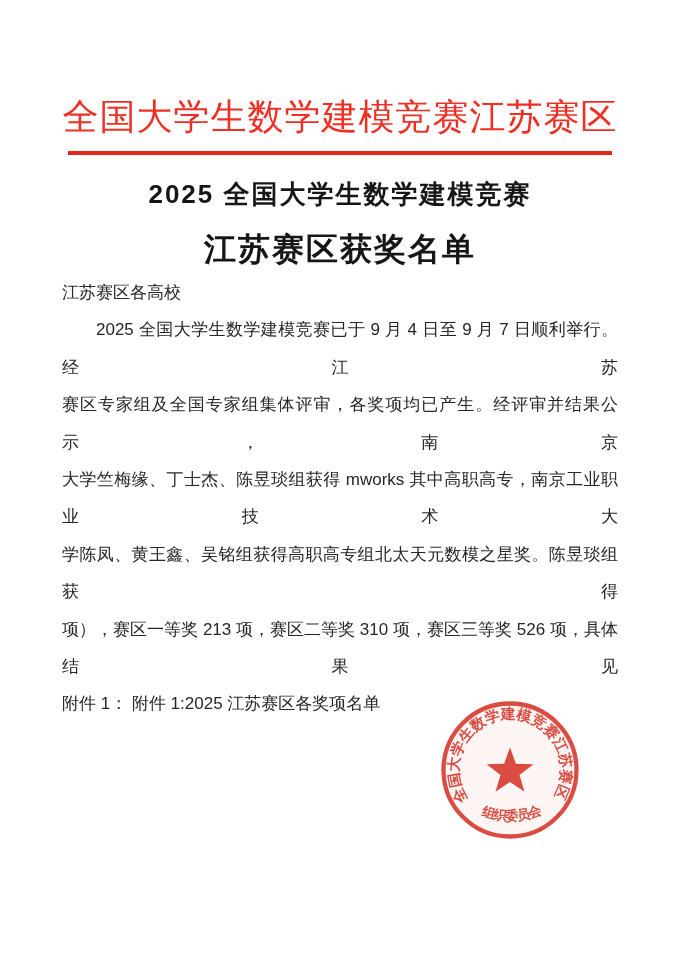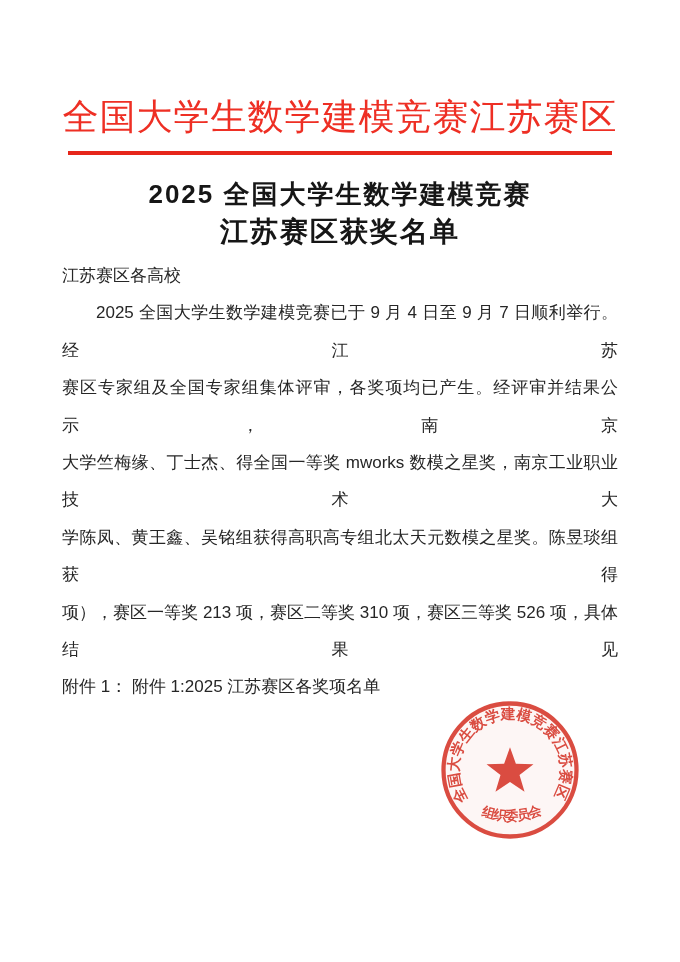--- a/index.html
+++ b/index.html
@@ -34,21 +34,21 @@
     height:4px;
     background:#e6261a;
   }
   .doc-title{
     text-align:center;
     font-weight:700;
     color:#161616;
     letter-spacing:2px;
   }
   .doc-title .t1{ margin-top:20px; font-size:26px; line-height:38px;}
-  .doc-title .t2{ font-size:28px; line-height:38px;}
+  .doc-title .t2{ margin-top:17px; font-size:32px; line-height:38px;}
   .body-block{
     margin-top:6px;
     padding:0 62px;
     font-size:17px;
     color:#262626;
     line-height:37.4px;
   }
   .line{ white-space:normal; }
   .line.full{ text-align:justify; text-align-last:justify; }
   .line.indent{ text-indent:2em; }
@@ -74,21 +74,21 @@
 
   <div class="doc-title">
     <div class="t1">2025 全国大学生数学建模竞赛</div>
     <div class="t2">江苏赛区获奖名单</div>
   </div>
 
   <div class="body-block">
     <div class="line">江苏赛区各高校</div>
     <div class="line full indent">2025 全国大学生数学建模竞赛已于 9 月 4 日至 9 月 7 日顺利举行。经江苏</div>
     <div class="line full">赛区专家组及全国专家组集体评审，各奖项均已产生。经评审并结果公示，南京</div>
-    <div class="line full">大学竺梅缘、丁士杰、得全国一等奖 mworks 数模之星奖，南京工业职业技术大</div>
+    <div class="line full">大学竺梅缘、丁士杰、陈昱琰组获得 mworks 其中高职高专，南京工业职业技术大</div>
     <div class="line full">学陈凤、黄王鑫、吴铭组获得高职高专组北太天元数模之星奖。陈昱琰组获得</div>
     <div class="line full">项），赛区一等奖 213 项，赛区二等奖 310 项，赛区三等奖 526 项，具体结果见</div>
     <div class="line">附件 1： 附件 1:2025 江苏赛区各奖项名单</div>
   </div>
 
   <div class="seal">
     <svg width="152" height="152" viewBox="0 0 160 160" xmlns="http://www.w3.org/2000/svg">
       <defs>
         <path id="sealArc" d="M 35.8 111 A 54 54 0 1 1 124.2 111" fill="none"></path>
         <path id="sealBottomArc" d="M 46 126 Q 80 140 114 126" fill="none"></path>

